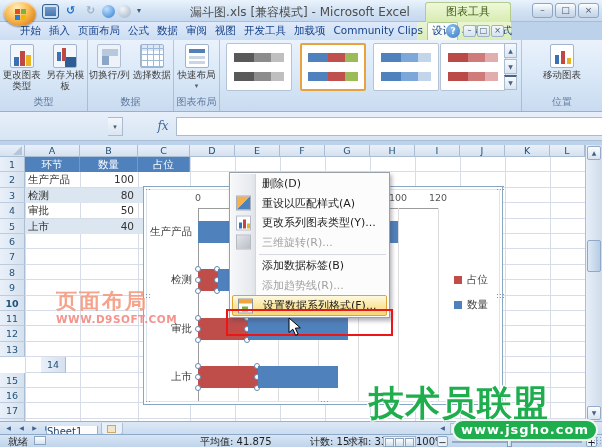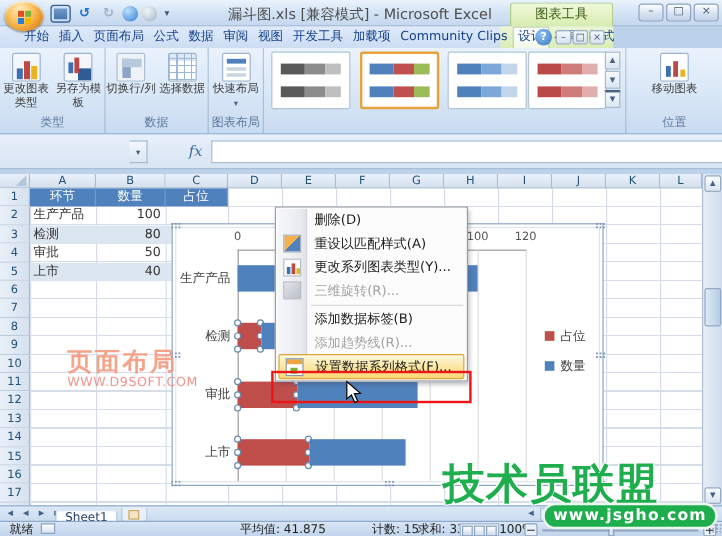--- a/index.html
+++ b/index.html
@@ -159,35 +159,35 @@
   repeating-linear-gradient(90deg,#7ba0cc 0 1px,transparent 1px 5px)}
 .mi-rotation-3d-icon{border:1px solid #b6bac1;background:linear-gradient(135deg,#e3e6ea,#b9bec6)}
 .mi-format-data-series-icon{border:1px solid #8a93a0;background-color:#fff;background-image:
   linear-gradient(#f0a63c,#f0a63c),linear-gradient(#7fb338,#7fb338);
   background-size:13px 4px,6px 5px;background-position:0 0,3px 7px;background-repeat:no-repeat}
 .redbox{position:absolute;left:226px;top:309px;width:167px;height:27px;border:2px solid #ed1515;z-index:70}
 .cursor{position:absolute;left:288px;top:317px;z-index:80}
 
 .wm-left{position:absolute;left:56px;top:291px;z-index:88;opacity:.92;line-height:1}
 .wm-l1{font-size:21px;font-weight:bold;color:#f59c82;letter-spacing:2px;white-space:nowrap}
-.wm-l2{font-size:10.5px;font-weight:normal;color:#f28b84;letter-spacing:.5px;margin-top:2px}
+.wm-l2{font-size:10.5px;font-weight:bold;color:#f28b84;letter-spacing:.5px;margin-top:2px}
 .wm-brand{position:absolute;left:369px;top:380px;z-index:90;font-size:35px;font-weight:900;color:#1fae4e;
   letter-spacing:1px;white-space:nowrap;
   text-shadow:1px 1px 0 #fff,-1px -1px 0 #fff,1px -1px 0 #fff,-1px 1px 0 #fff}
 .wm-url{position:absolute;left:452px;top:419px;width:146px;height:22px;z-index:95;background:#1fae4e;
   border:2px solid #eef8f1;border-radius:11px;color:#fff;font-size:13px;font-weight:bold;
   text-align:center;line-height:17px;letter-spacing:1px}
 
 .tabbar{position:absolute;left:0;top:421px;width:602px;height:13px;
   background:linear-gradient(#dce8f6,#cbdcf0);border-top:1px solid #96b1d2}
 .navs{position:absolute;left:3px;top:1px;display:flex;gap:2px}
 .nb{width:11px;height:11px;font-size:6px;line-height:10px;text-align:center;color:#3f628c}
 .sheettab{position:absolute;left:46px;top:4px;width:52px;height:13px;background:#fdfdfd;
   border:1px solid #96b1d2;border-top:none;border-radius:0 0 3px 3px;
-  font-size:10px;line-height:11px;text-align:center;color:#1e3f66}
+  font-size:10px;line-height:11px;text-align:left;color:#1e3f66}
 .instab{position:absolute;left:101px;top:1px;width:22px;height:12px;background:#e9f0f8;
   border:1px solid #aebfd4;border-top:none;border-radius:0 0 3px 3px}
 .instab::after{content:"";position:absolute;left:5px;top:2px;width:7px;height:6px;background:#f3e6c8;border:1px solid #c9a86a}
 .hs-l{position:absolute;left:437px;top:1px}.hs-r{position:absolute;right:1px;top:1px}
 .hstrack{position:absolute;left:450px;top:1px;width:139px;height:11px;background:#e3edf8;border:1px solid #aebfd4}
 
 .statusbar{position:absolute;left:0;top:434px;width:602px;height:13px;
   background:linear-gradient(#d7e5f5,#c0d4eb);border-top:1px solid #8ca9c9;font-size:10px;color:#1f1f1f}
 .statusbar>span{position:absolute;top:1px;line-height:11px;white-space:nowrap}
 .st-mode{left:8px}
@@ -400,25 +400,25 @@
     <div>
         <div class="rowh" style="top: 12px;">1</div>
         <div class="rowh" style="top: 27.4px;">2</div>
         <div class="rowh" style="top: 42.8px;">3</div>
         <div class="rowh" style="top: 58.2px;">4</div>
         <div class="rowh" style="top: 73.6px;">5</div>
         <div class="rowh" style="top: 89px;">6</div>
         <div class="rowh" style="top: 104.4px;">7</div>
         <div class="rowh" style="top: 119.8px;">8</div>
         <div class="rowh" style="top: 135.2px;">9</div>
-        <div class="rowh" style="top: 150.6px;">10</div>
+        <div class="rowh" style="top: 150.6px; font-weight: bold;">10</div>
         <div class="rowh" style="top: 166px;">11</div>
         <div class="rowh" style="top: 181.4px;">12</div>
         <div class="rowh" style="top: 196.8px;">13</div>
-        <div class="rowh" style="top: 212.2px;">14</div>
+        <div class="rowh" style="top: 212.2px; margin-left: 41px;">14</div>
         <div class="rowh" style="top: 227.6px;">15</div>
         <div class="rowh" style="top: 243px;">16</div>
         <div class="rowh" style="top: 258.4px;">17</div>
         <div class="rowh" style="top: 273.8px;">18</div>
       </div>
     <div>
         <div class="cell thead" style="left: 25px; width: 55px; top: 12px;">环节</div>
         <div class="cell thead" style="left: 80px; width: 58px; top: 12px;">数量</div>
         <div class="cell thead" style="left: 138px; width: 52px; top: 12px;">占位</div>
         <div class="cell ctext" style="left: 25px; width: 55px; top: 27.4px;">生产产品</div>

